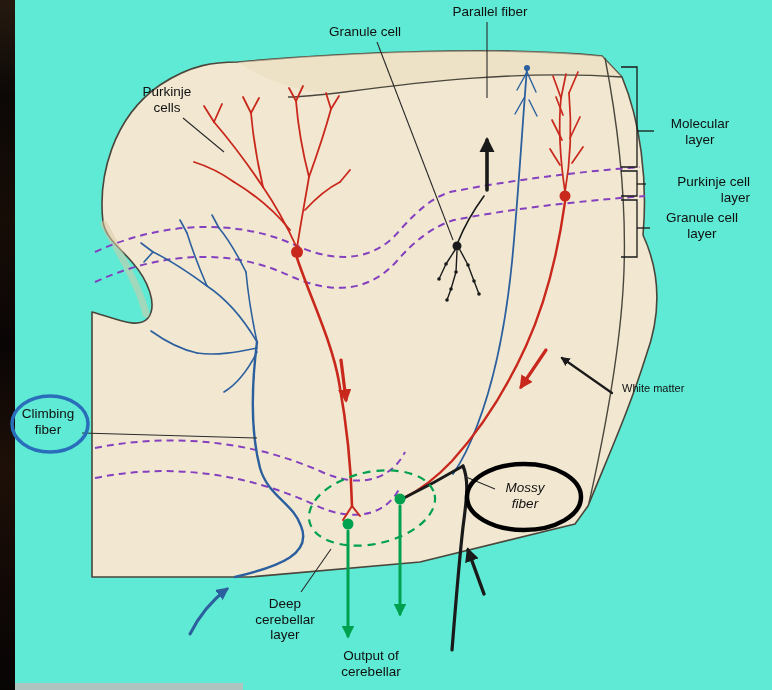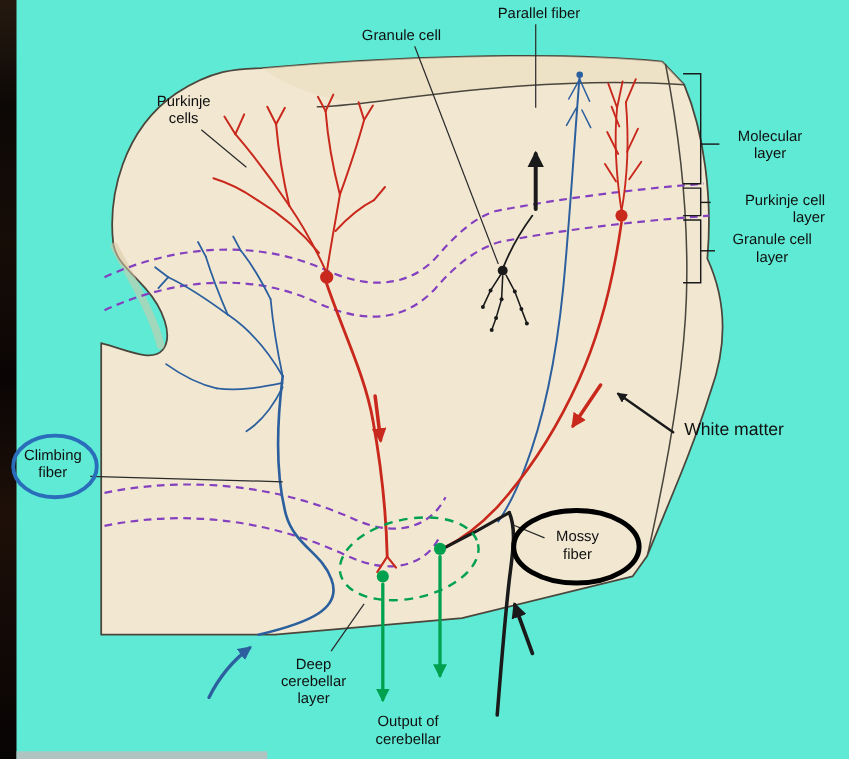--- a/index.html
+++ b/index.html
@@ -39,23 +39,23 @@
   .bracket{fill:none;stroke:#1a1a1a;stroke-width:1.3;}
   .circ-blue{fill:none;stroke:var(--annotation-blue);stroke-width:3.5;}
   .circ-black{fill:none;stroke:var(--annotation-black);stroke-width:4.5;}
   .lbl{position:absolute;font-size:13.5px;color:#101010;text-align:center;line-height:1.15;}
   #lbl-parallel{left:425px;top:4px;width:130px;}
   #lbl-granule{left:303px;top:24px;width:124px;}
   #lbl-purkinje{left:128px;top:84px;width:78px;}
   #lbl-molecular{left:656px;top:116px;width:88px;}
   #lbl-pclayer{left:648px;top:174px;width:102px;text-align:right;}
   #lbl-gclayer{left:652px;top:210px;width:100px;}
-  #lbl-white{left:622px;top:382px;width:124px;text-align:left;font-size:16px;}
+  #lbl-white{left:622px;top:382px;width:124px;text-align:left;font-size:11px;}
   #lbl-climbing{left:14px;top:406px;width:68px;text-align:center;}
-  #lbl-mossy{left:497px;top:480px;width:56px;}
+  #lbl-mossy{left:497px;top:480px;width:56px;font-style:italic;}
   #lbl-deep{left:244px;top:596px;width:82px;}
   #lbl-output{left:326px;top:648px;width:90px;}
 </style>
 </head>
 <body>
 
 <div id="screen">
   <div id="left-strip"></div>
   <div id="bottom-sliver"></div>
 

